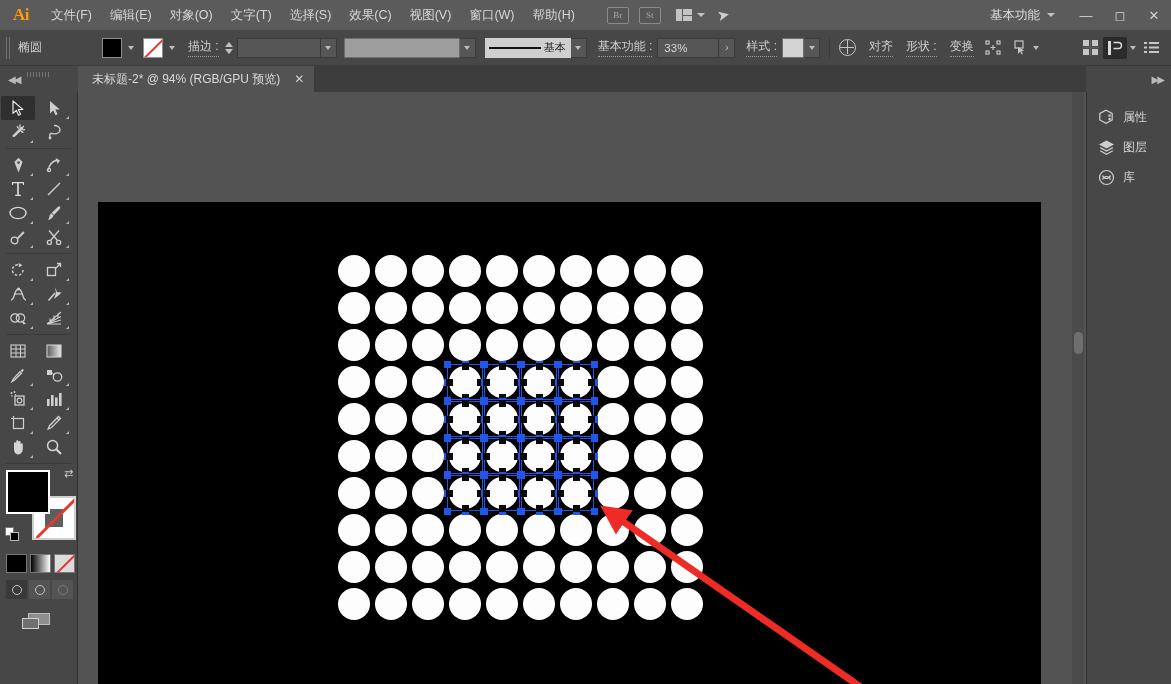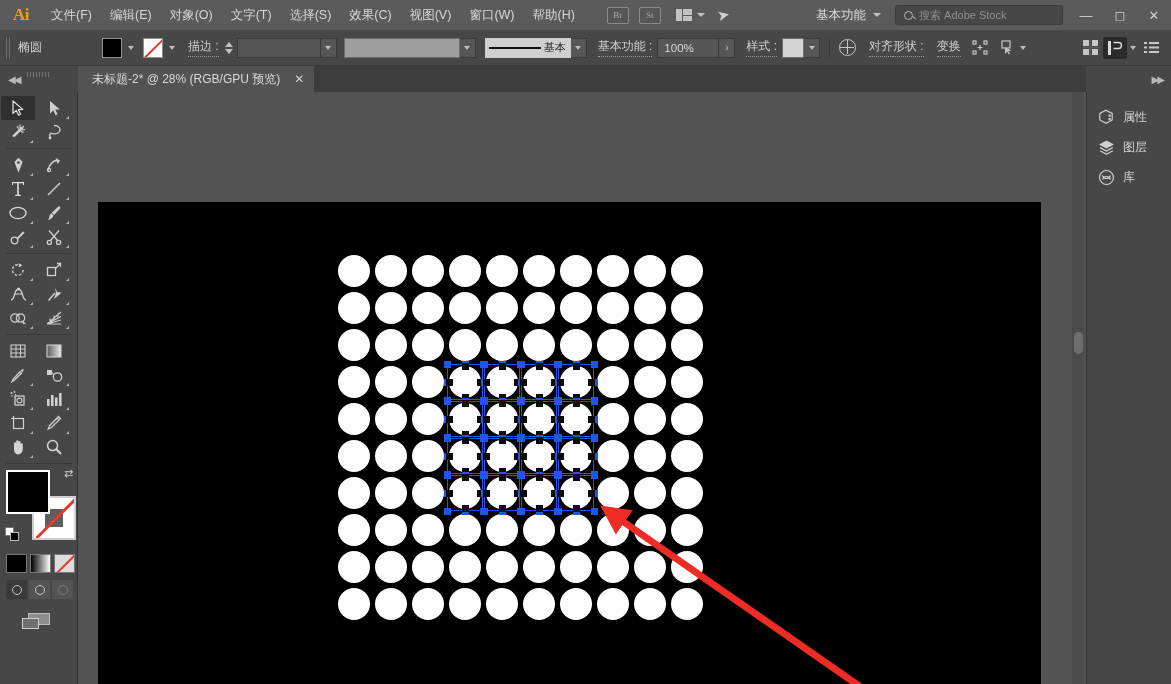--- a/index.html
+++ b/index.html
@@ -299,24 +299,20 @@
           </div>
       </div>
       <div class="chev"></div>
     </div>
     <div class="boat-icon">➤</div>
     <div class="mb-flex"></div>
     <div class="workspace-sel">
       <span>基本功能</span>
       <div class="chev"></div>
     </div>
-    <div class="search-box">
-      <div class="mag"></div>
-      <span>搜索 Adobe Stock</span>
-    </div>
     <div class="win-btns">
       <div class="win-btn">—</div>
       <div class="win-btn">◻</div>
       <div class="win-btn close">✕</div>
     </div>
   </div>
 
   <div class="controlbar">
     <div class="grip"></div>
     <div class="cb-label" style="width:84px">椭圆</div>
@@ -351,37 +347,37 @@
 
     <div style="display:flex;margin-left:9px">
       <div class="stroke-preview">基本</div>
       <div class="dd-arrow">
           <div class="mini-chev"></div>
         </div>
     </div>
 
     <div class="cb-label dotted" style="margin-left:11px">基本功能 :</div>
     <div style="display:flex;margin-left:5px">
-      <div class="field opacity">100%</div>
+      <div class="field opacity">33%</div>
       <div class="dd-arrow" style="font-size:10px;color:#c0c0c0">›</div>
     </div>
 
     <div class="cb-label dotted" style="margin-left:11px">样式 :</div>
     <div style="display:flex;margin-left:5px">
       <div class="style-swatch"></div>
       <div class="dd-arrow">
           <div class="mini-chev"></div>
         </div>
     </div>
 
     <div class="sep"></div>
     <div class="circle-icon"></div>
 
     <div class="cb-label dotted" style="margin-left:13px">对齐</div>
-    <div class="cb-label dotted" style="">形状 :</div>
+    <div class="cb-label dotted" style="margin-left:13px">形状 :</div>
     <div class="cb-label dotted" style="margin-left:13px">变换</div>
 
     <div class="tool-glyph" style="margin-left:9px">
       <svg width="16" height="15" viewBox="0 0 16 15">
           <g fill="none" stroke="#c6c6c6" stroke-width="1.2">
         <rect x="1" y="1" width="3" height="3"></rect>
             <rect x="12" y="1" width="3" height="3"></rect>
         <rect x="1" y="11" width="3" height="3"></rect>
             <rect x="12" y="11" width="3" height="3"></rect>
         <path d="M5.5 7.5h5M8 5v5"></path>
@@ -436,21 +432,21 @@
           </g>
         </svg>
     </div>
   </div>
 
   <div class="tabbar">
     <div class="panel-collapse-l">
       <span class="dchev">◀◀</span>
     </div>
     <div class="doc-tab">
-      <span class="title">未标题-2* @ 28% (RGB/GPU 预览)</span>
+      <span class="title">未标题-2* @ 94% (RGB/GPU 预览)</span>
       <span class="x">✕</span>
     </div>
     <div class="panel-collapse-r">
       <span class="dchev">▶▶</span>
     </div>
   </div>
 
   <div class="toolbar">
     <div class="tb-grip"></div>
 

